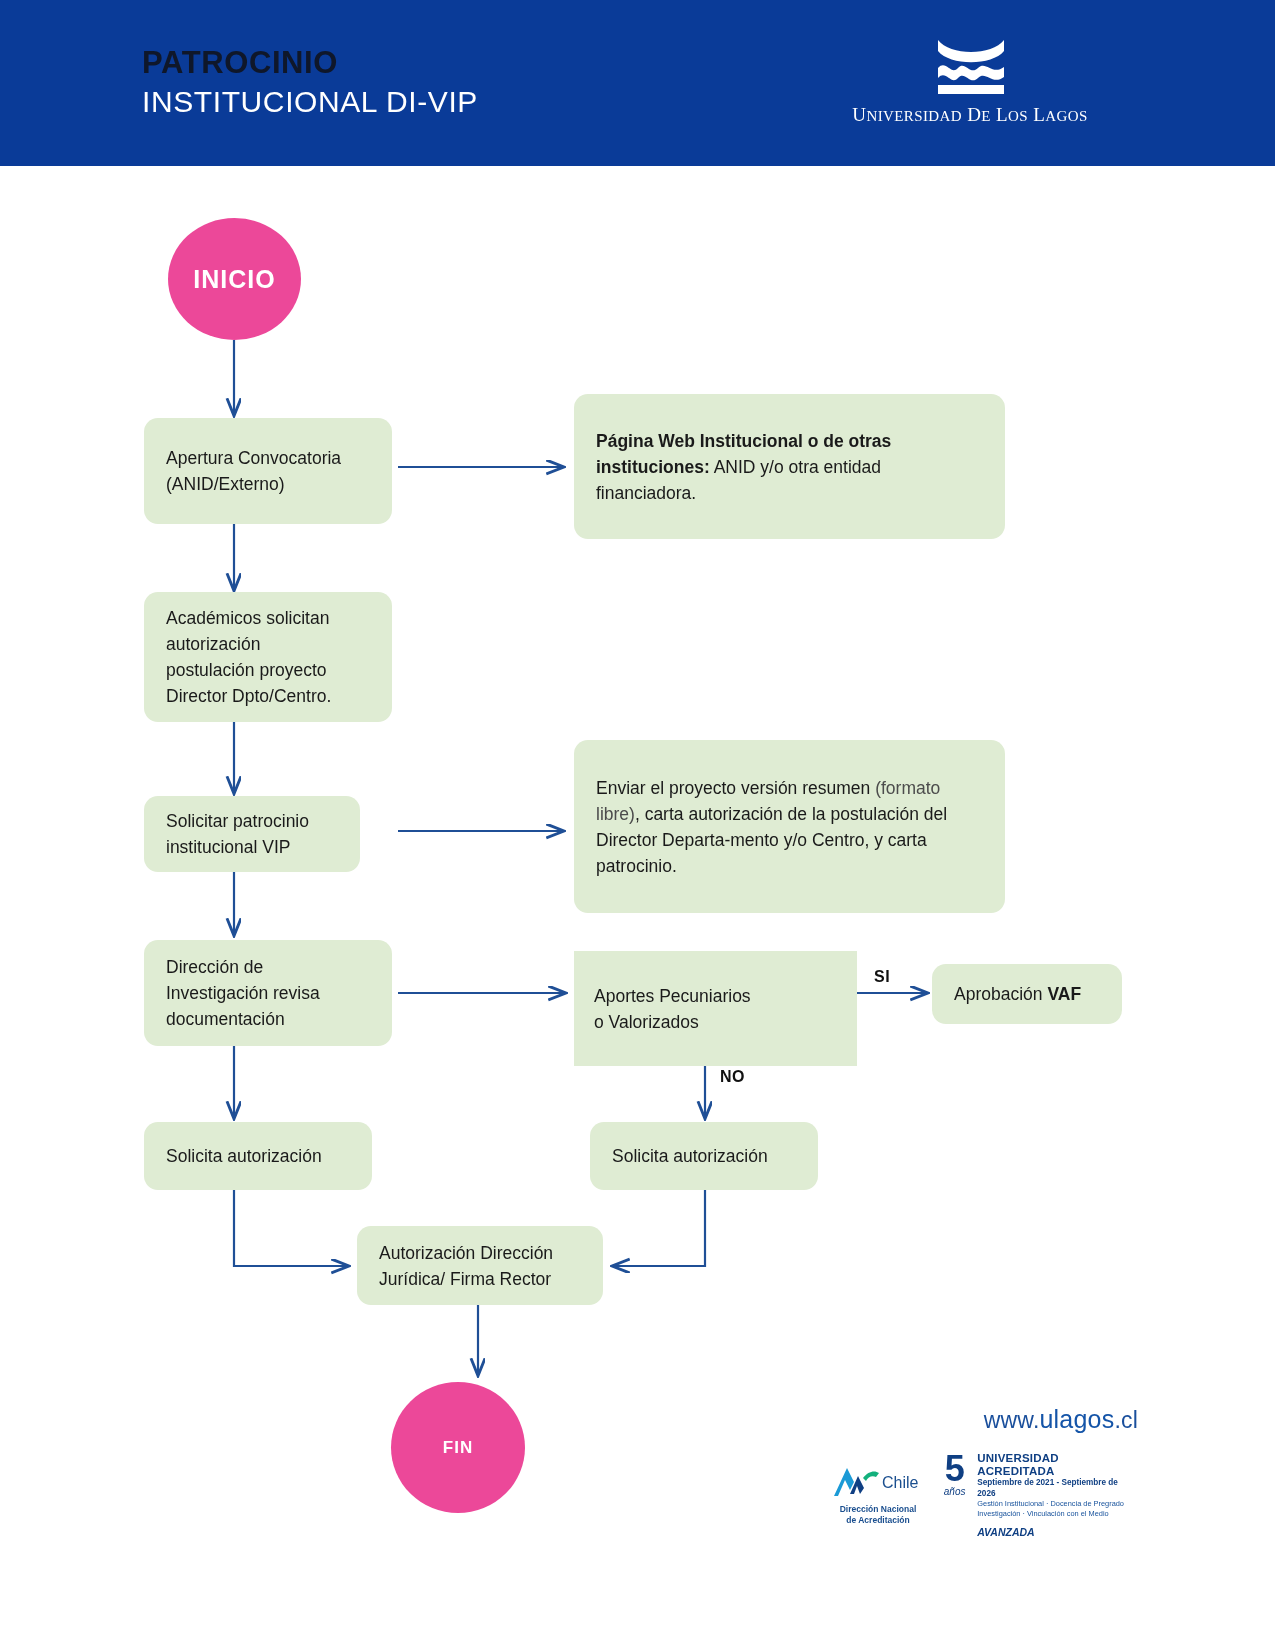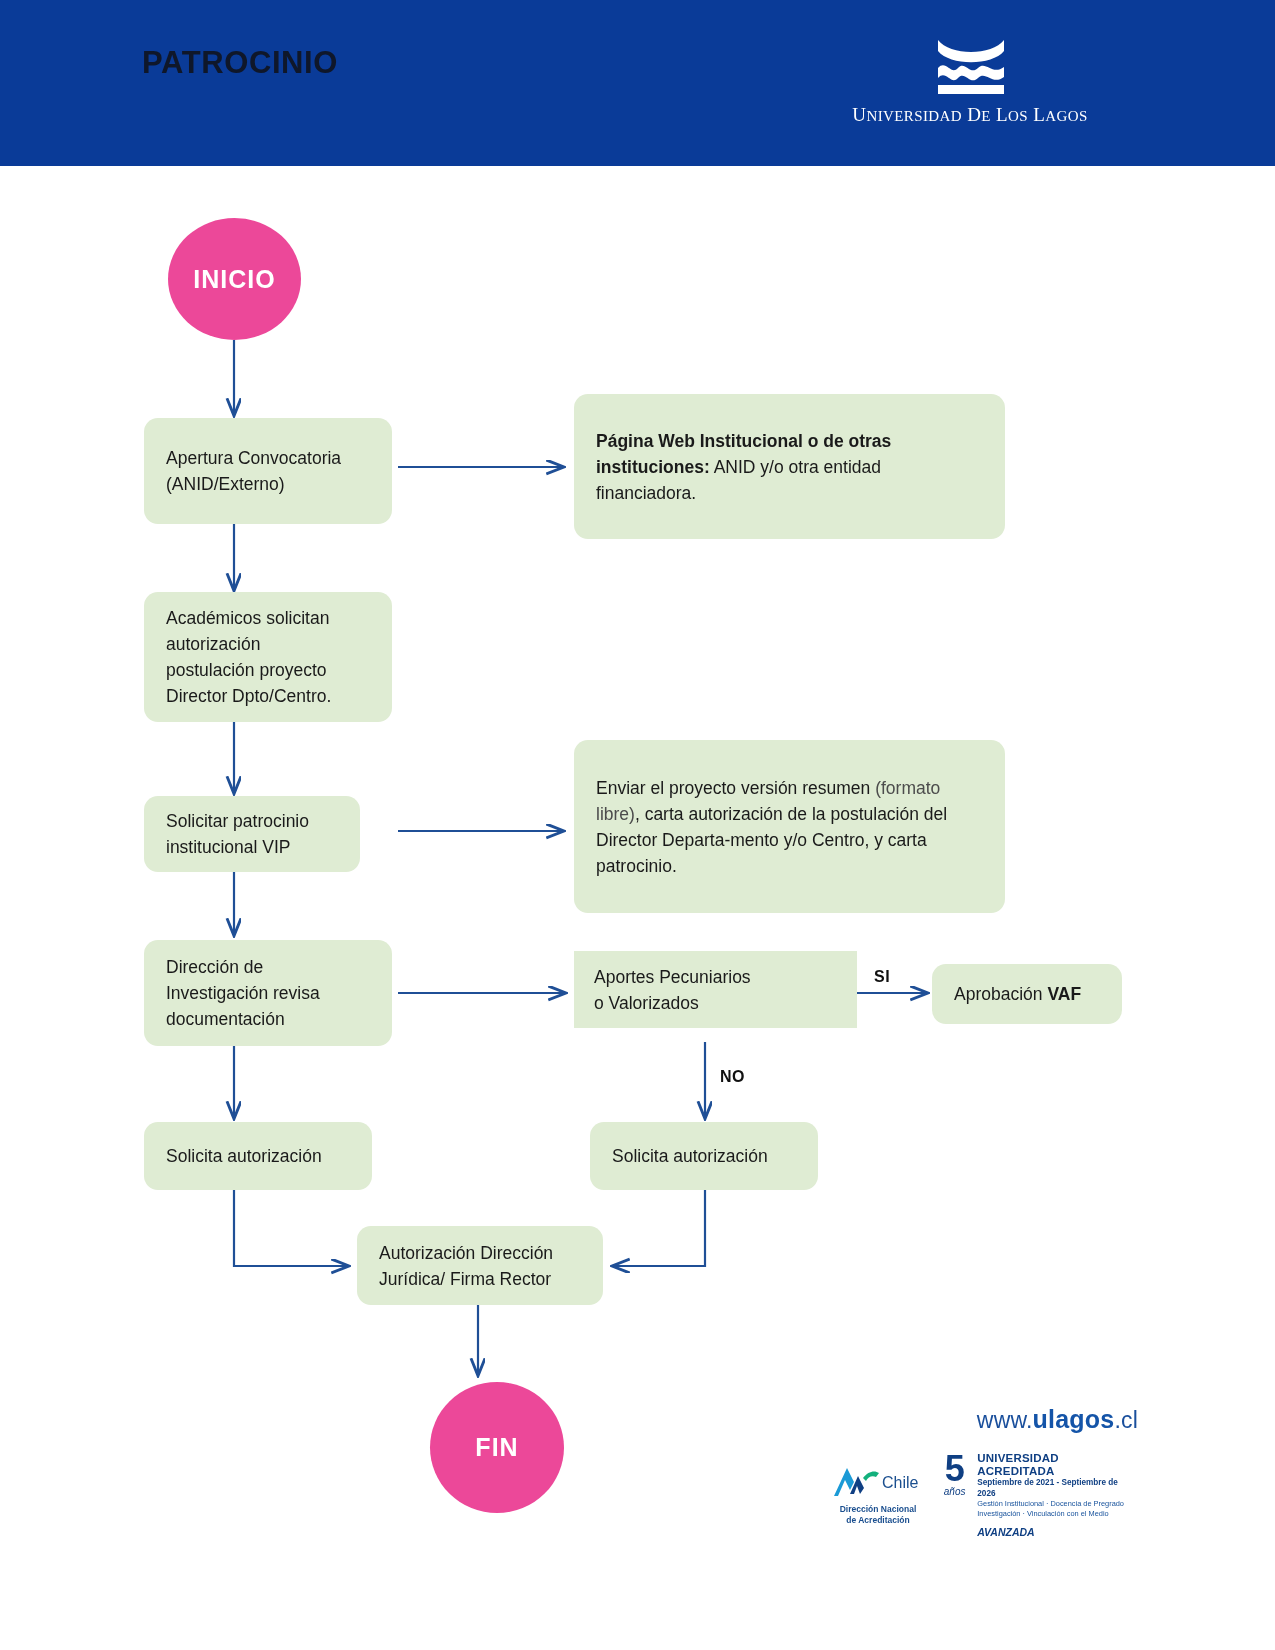--- a/index.html
+++ b/index.html
@@ -123,21 +123,21 @@
     width: 310px; height: 145px;
   }
   .url-line {
     position: absolute;
     right: 2px; top: 5px;
     font-size: 23px;
     color: #1a4f9c;
     white-space: nowrap;
     letter-spacing: 0.2px;
   }
-  .url-line .strong { font-weight: bold; color: #1454a8; font-size: 25px; }
+  .url-line .strong { font-weight: normal; color: #1454a8; font-size: 25px; }
 
   .cna {
     position: absolute;
     left: 0px; top: 64px;
     width: 100px;
   }
   .cna-mark { position: relative; width: 96px; height: 34px; }
   .cna-caption {
     margin-top: 2px;
     font-size: 8.5px;
@@ -201,20 +201,21 @@
 </style>
 </head>
 <body>
 
 <div id="page">
 
   <div class="header-band"></div>
 
   <div class="header-title-wrap">
     <div class="header-line1">PATROCINIO</div>
+    <div class="header-line2">INSTITUCIONAL DI-VIP</div>
   </div>
 
   <div class="uni-logo">
     <svg class="mark" viewBox="0 0 70 62">
       <path d="M2,6 C14,22 56,22 68,6 L68,17 C56,32 14,32 2,17 Z" fill="#ffffff"></path>
       <path d="M2,34 C10,25 15,42 22,34 C29,26 34,42 42,34 C50,26 56,42 68,33 L68,43 C56,52 50,36 42,44 C34,52 29,36 22,44 C15,52 10,35 2,44 Z" fill="#ffffff"></path>
       <rect x="2" y="51" width="66" height="9" fill="#ffffff"></rect>
     </svg>
     <div class="uni-name">
       <span>U</span><span class="sc">NIVERSIDAD</span>
@@ -300,21 +301,21 @@
   </div>
 
   <div class="node" style="left:144px; top:940px; width:248px; height:106px;">
     <div class="txt">
       <div>Dirección de</div>
       <div>Investigación revisa</div>
       <div>documentación</div>
     </div>
   </div>
 
-  <div class="node square" style="left:574px; top:951px; width:283px; height:77px;padding-left:20px;">
+  <div class="node square" style="left:574px; top:951px; width:283px; height:115px;padding-left:20px;">
     <div class="txt">
       <div>Aportes Pecuniarios</div>
       <div>o Valorizados</div>
     </div>
   </div>
 
   <div class="edge-label" style="left:874px; top:956px;margin-top:12px;">SI</div>
 
   <div class="edge-label" style="left:720px; top:1068px;">NO</div>
 
@@ -336,21 +337,21 @@
     </div>
   </div>
 
   <div class="node" style="left:357px; top:1226px; width:246px; height:79px;">
     <div class="txt">
       <div>Autorización Dirección</div>
       <div>Jurídica/ Firma Rector</div>
     </div>
   </div>
 
-  <div class="terminator" style="left:430px; top:1382px; width:134px; height:131px; font-size:25px;">
+  <div class="terminator" style="left:391px; top:1382px; width:134px; height:131px; font-size:17px;">
     <span>FIN</span>
   </div>
 
   <div class="footer">
 
     <div class="url-line">
       <span>www.</span><span class="strong">ulagos</span><span>.cl</span>
     </div>
 
     <div class="cna">

